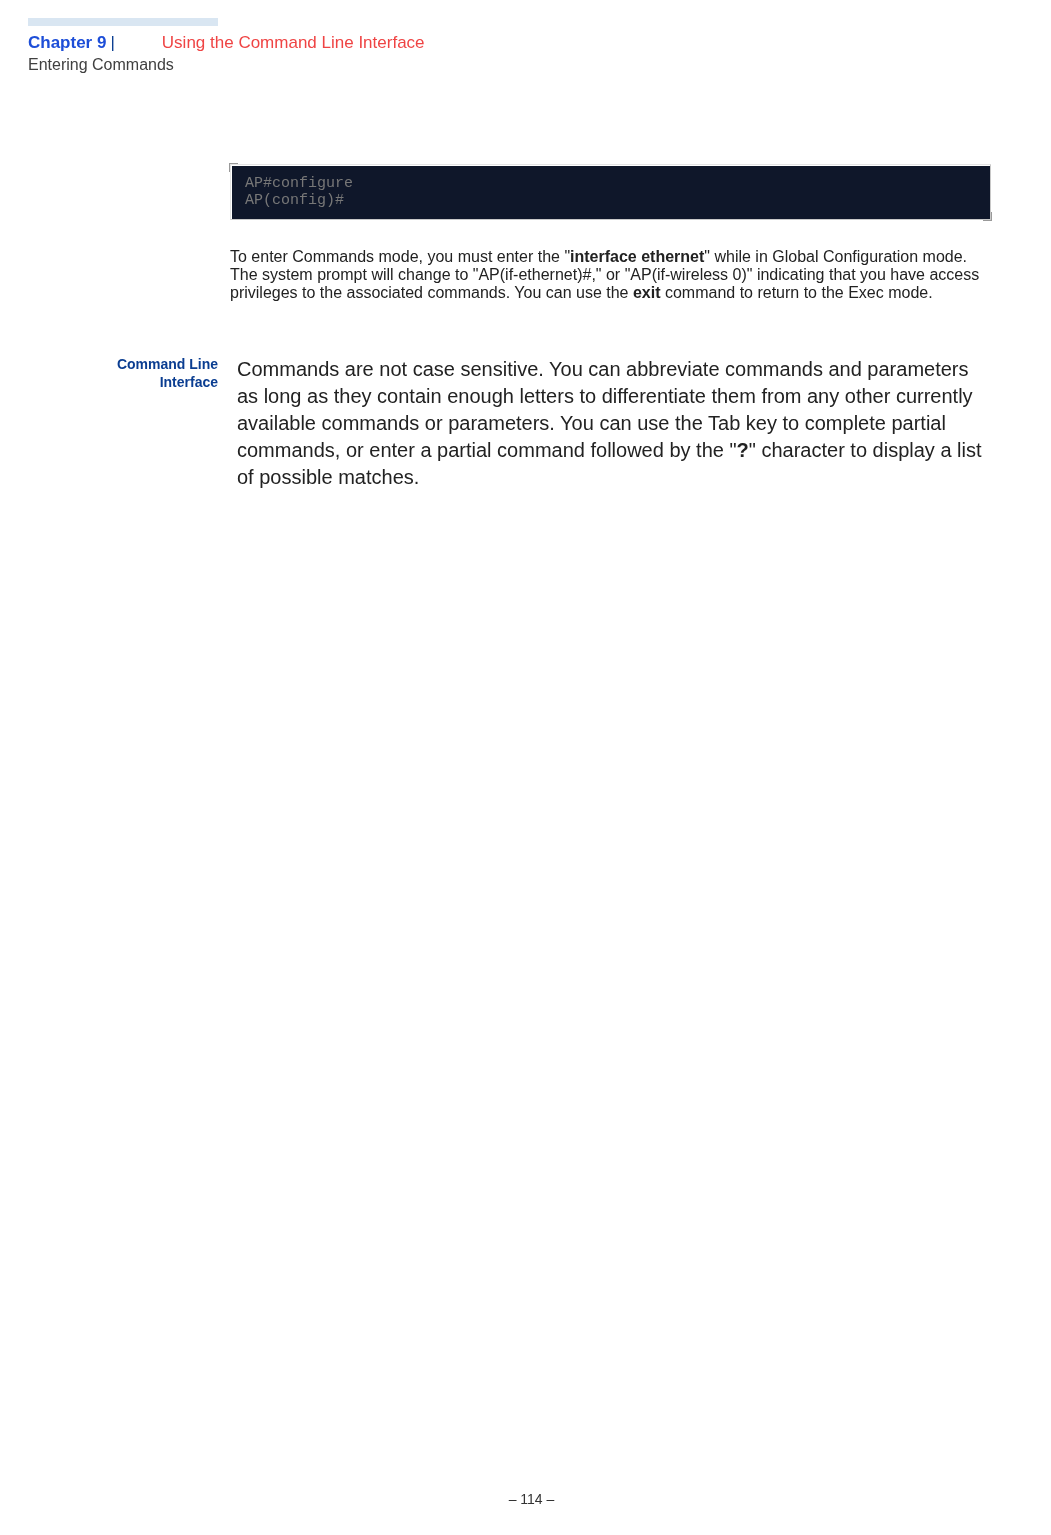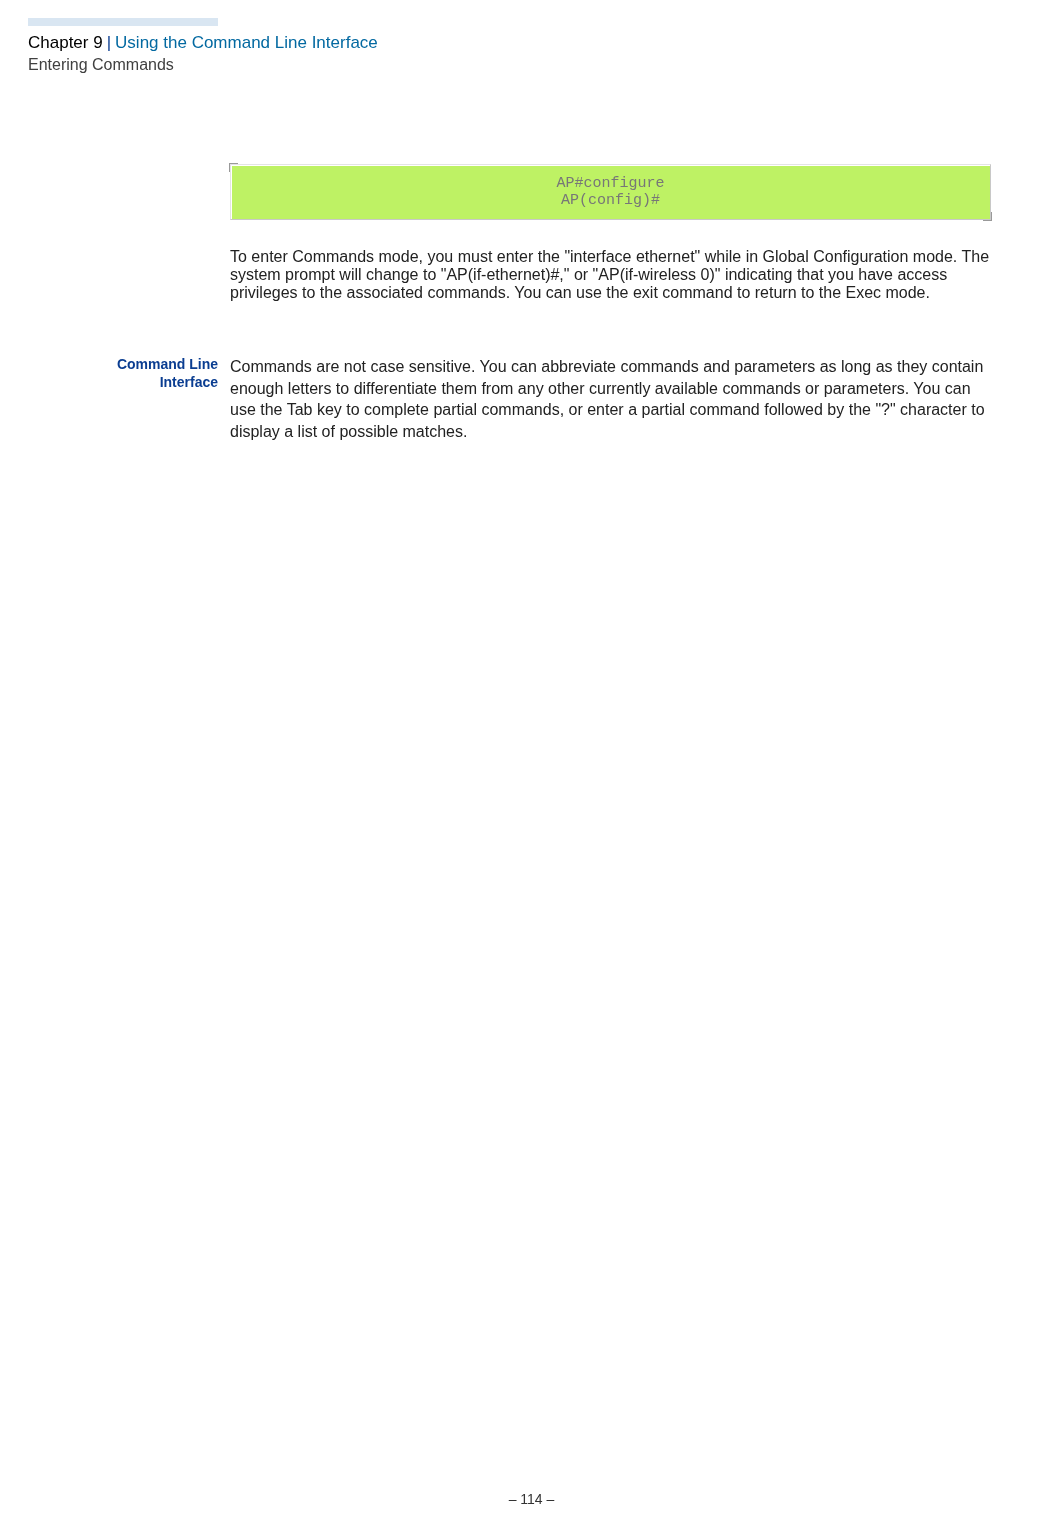--- a/index.html
+++ b/index.html
@@ -20,23 +20,23 @@
     display: inline-block;
     width: 190px;
     height: 8px;
     background: #d9e6f2;
     margin-bottom: 2px;
   }
   .chapter-line {
     font-size: 17px;
     line-height: 1.3;
   }
-  .chapter-label { color: #000000; font-weight: 400; }
+  .chapter-label { color: #1d4ed8; font-weight: 700; }
   .chapter-sep   { color: #0a3d91; font-weight: 400; padding: 0 4px;}
-  .chapter-title { color: #0369a1; font-weight: 400; }
+  .chapter-title { color: #ef4444; font-weight: 400; margin-left: 43px; }
   .sub-line {
     color: #404040;
     font-size: 16px;
     margin-top: 2px;
   }
 
   .content {
     padding: 90px 60px 0 28px;
   }
 
@@ -48,40 +48,40 @@
     flex: 0 0 202px;
     text-align: right;
     padding-right: 12px;
     color: #0a3d91;
     font-weight: 700;
     font-size: 14px;
     line-height: 1.25;
   }
   .body {
     flex: 1;
-    font-size: 16px;
+    font-size: 20px;
     line-height: 1.35;
     color: #222;
+    margin-left: 7px;
   }
   .body p { margin:0; }
 
   .code-block {
     margin: 0 0 0 0;
-    background: #bef264;
+    background: #0f172a;
     border: 1px solid #c8c8c8;
     border-left: 1px solid #e4e4e4;
     border-top: 1px solid #e4e4e4;
     box-shadow: inset 1px 1px 0 #fff;
     padding: 10px 14px;
     font-family: "Courier New", monospace;
     font-size: 15px;
     color: #777;
     white-space: pre;
     position: relative;
-    text-align: center;
   }
   .code-wrapper {
     margin-left: 202px;
     margin-right: 0;
     margin-bottom: 28px;
     position: relative;
   }
   .code-wrapper::before,
   .code-wrapper::after {
     content:"";
@@ -98,21 +98,21 @@
     bottom:-1px; right:-1px;
     border-bottom:1px solid #999;
     border-right:1px solid #999;
   }
 
   .para-wrapper {
     margin-left: 202px;
     margin-bottom: 24px;
   }
 
-  b.kw { font-weight:400; }
+  b.kw { font-weight:700; }
 
   .footer {
     position: absolute;
     bottom: 28px;
     width: 100%;
     text-align: center;
     font-size: 14px;
     color: #333;
     padding-left: 12px;
   }

